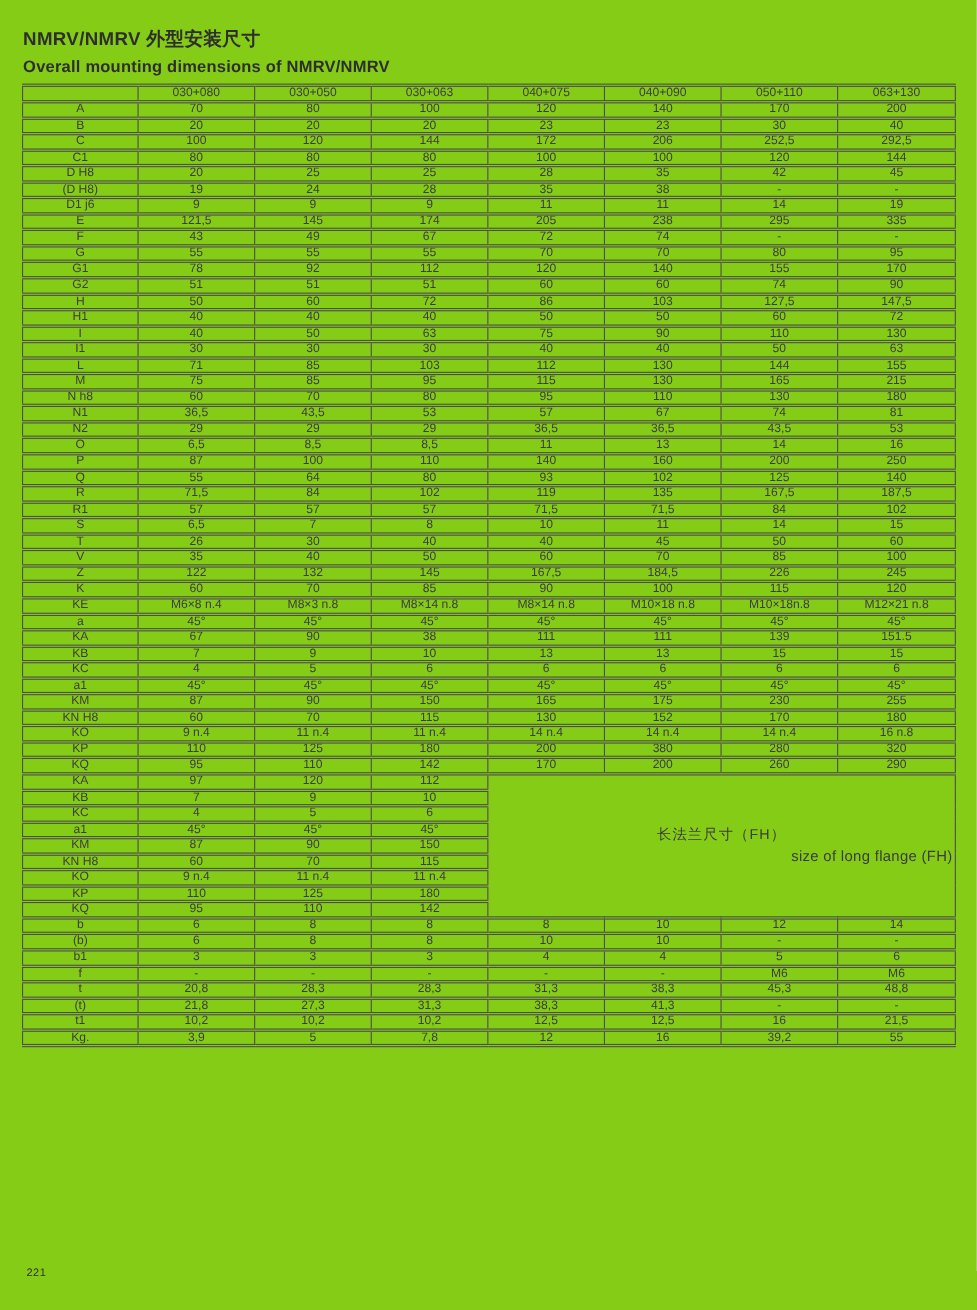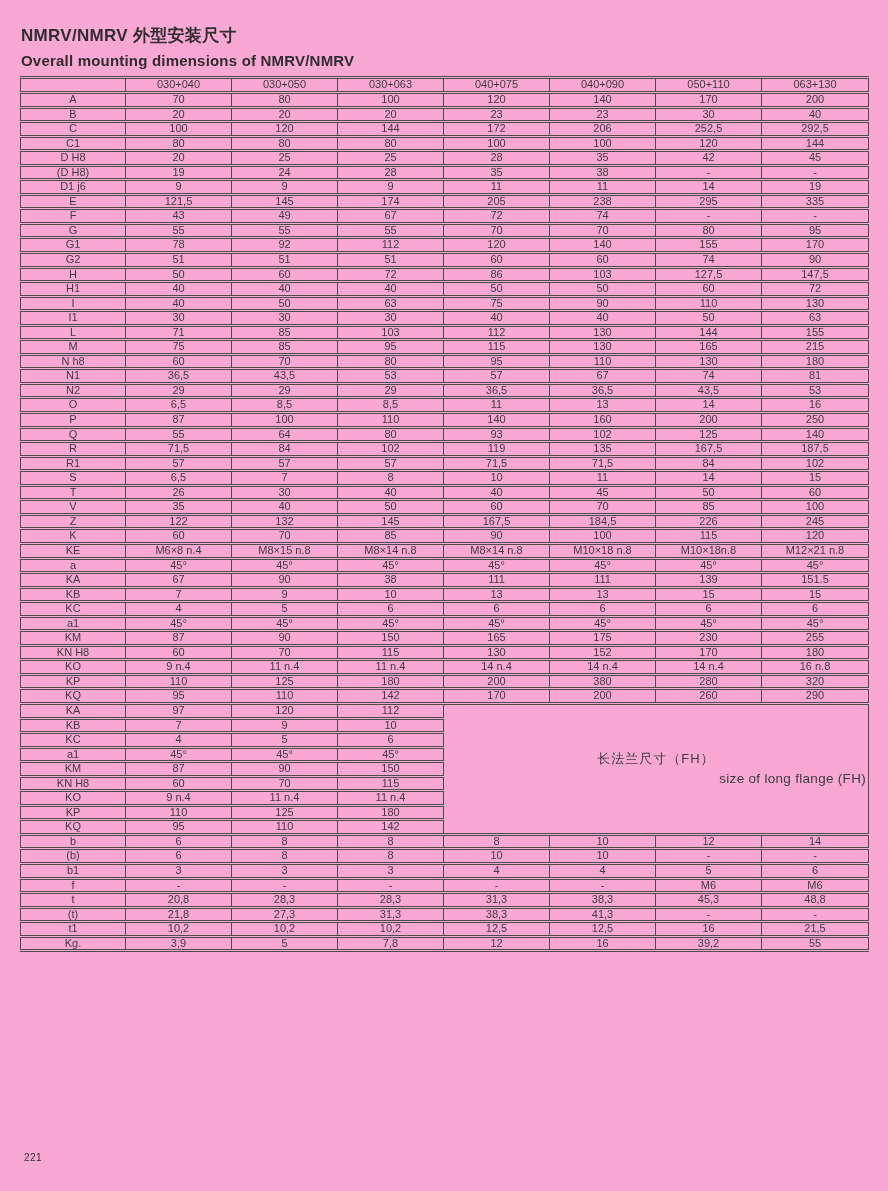--- a/index.html
+++ b/index.html
@@ -2,21 +2,21 @@
 <html><head>
 <meta charset="utf-8">
 <style>
   * { box-sizing: border-box; }
   html, body { margin: 0; padding: 0; background: #e8e8e8; }
   .page {
     position: relative;
     width: 888px;
     height: 1191px;
     margin: 0 auto;
-    background: #f9a8d4;
+    background: #84cc16;
     font-family: "Liberation Sans", sans-serif;
     color: #3c3c3c;
     overflow: hidden;
   }
   .titles { position: absolute; left: 21px; top: 24px; }
   .title-zh {
     font-size: 17px;
     font-weight: bold;
     color: #2e2e2e;
     margin: 0 0 5px 0;
@@ -93,21 +93,21 @@
         <col style="width: 106px;">
         <col style="width: 106px;">
         <col style="width: 106px;">
         <col style="width: 106px;">
         <col style="width: 106px;">
         <col style="width: 107px;">
       </colgroup>
     <tbody>
         <tr class="header-row">
           <th></th>
-          <th>030+040</th>
+          <th>030+080</th>
           <th>030+050</th>
           <th>030+063</th>
           <th>040+075</th>
           <th>040+090</th>
           <th>050+110</th>
           <th>063+130</th>
         </tr>
         <tr>
           <td>A</td>
           <td>70</td>
@@ -414,21 +414,21 @@
           <td>70</td>
           <td>85</td>
           <td>90</td>
           <td>100</td>
           <td>115</td>
           <td>120</td>
         </tr>
         <tr>
           <td>KE</td>
           <td>M6×8 n.4</td>
-          <td>M8×15 n.8</td>
+          <td>M8×3 n.8</td>
           <td>M8×14 n.8</td>
           <td>M8×14 n.8</td>
           <td>M10×18 n.8</td>
           <td>M10×18n.8</td>
           <td>M12×21 n.8</td>
         </tr>
         <tr>
           <td>a</td>
           <td>45°</td>
           <td>45°</td>

